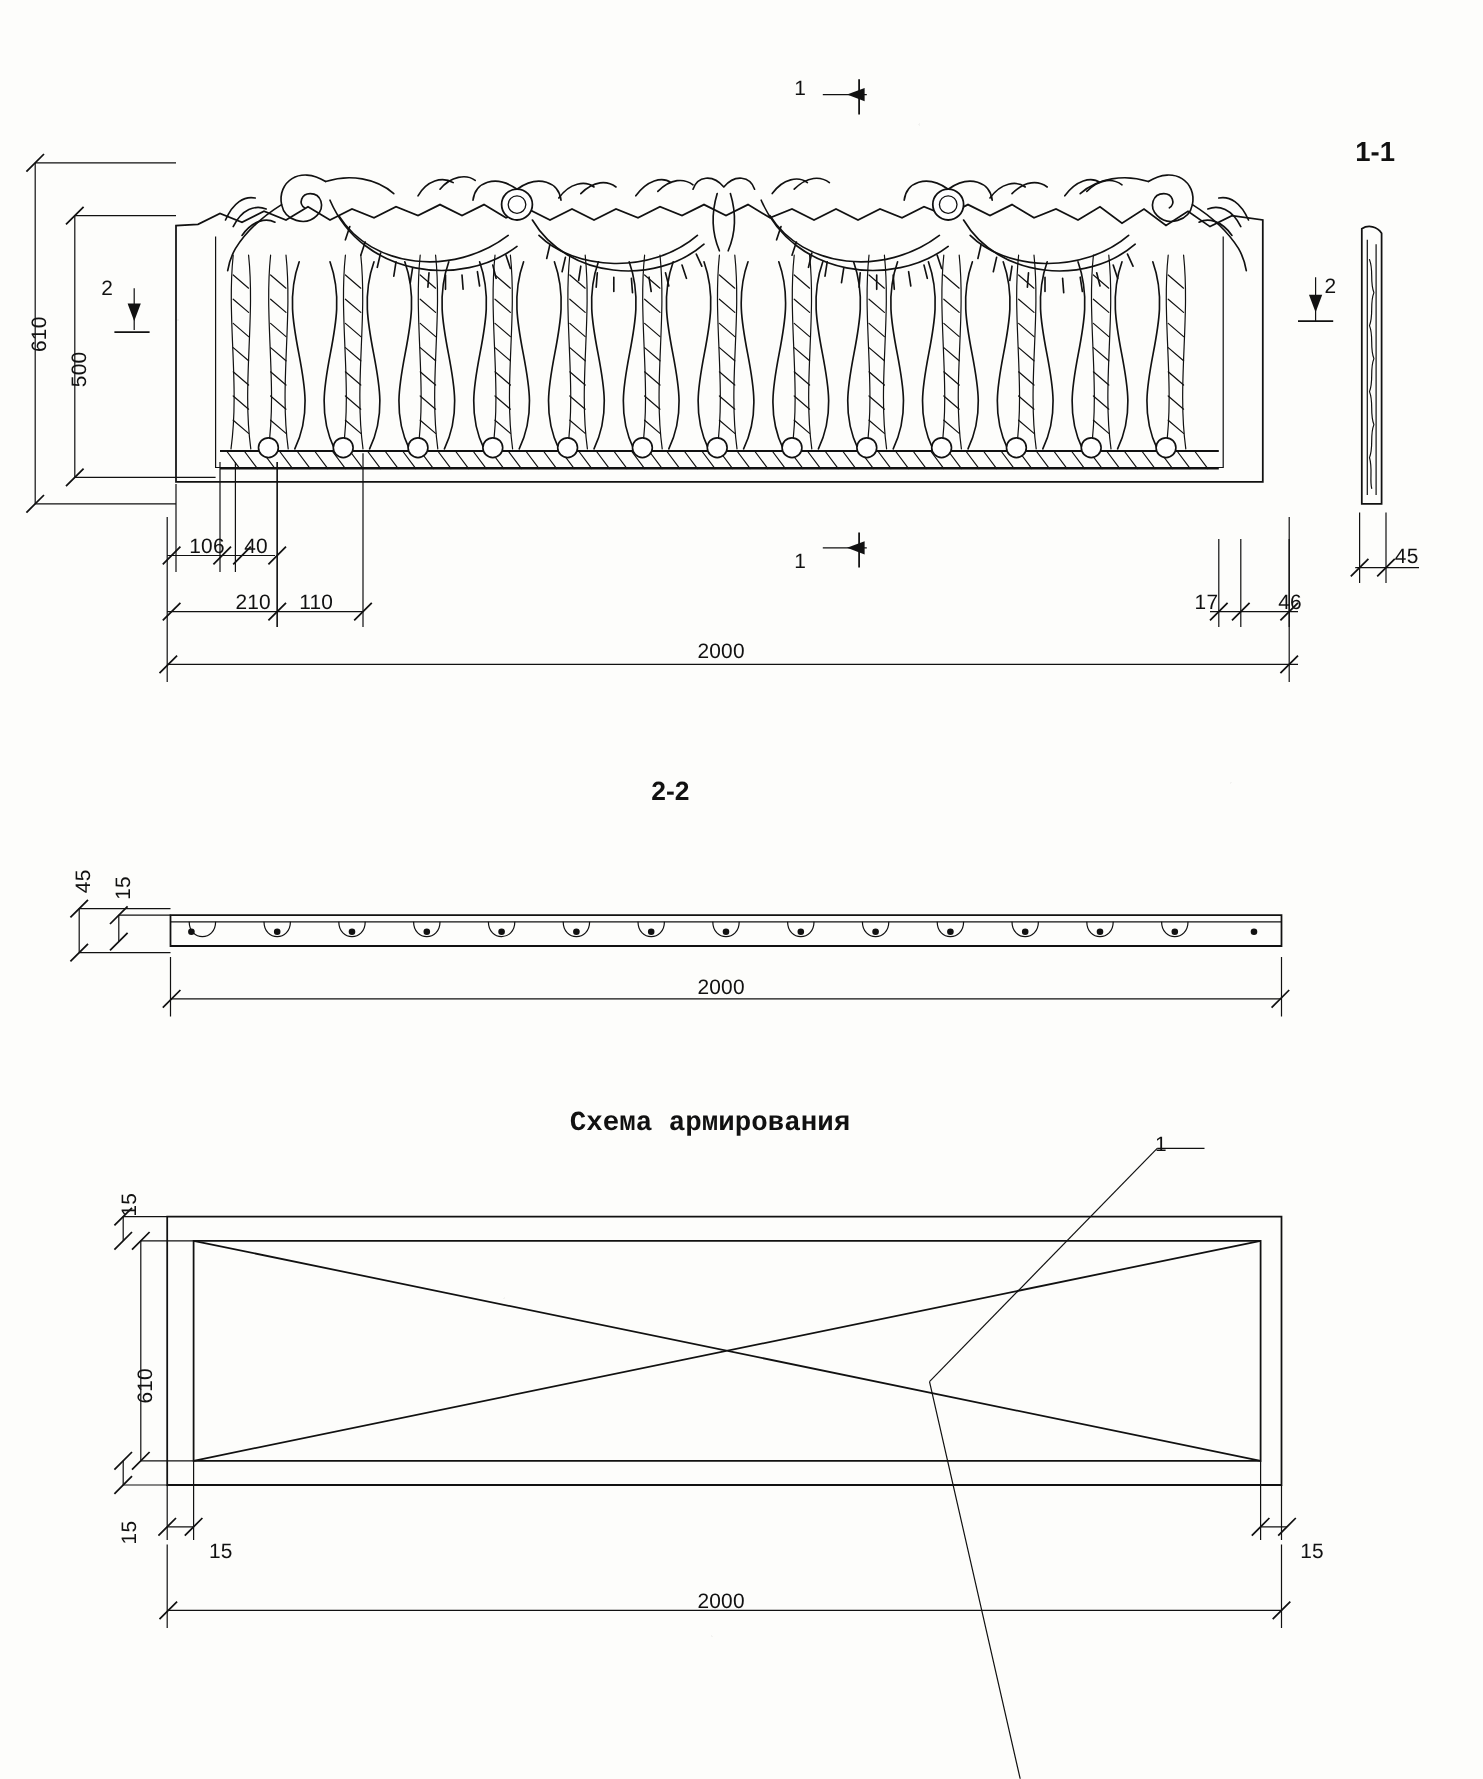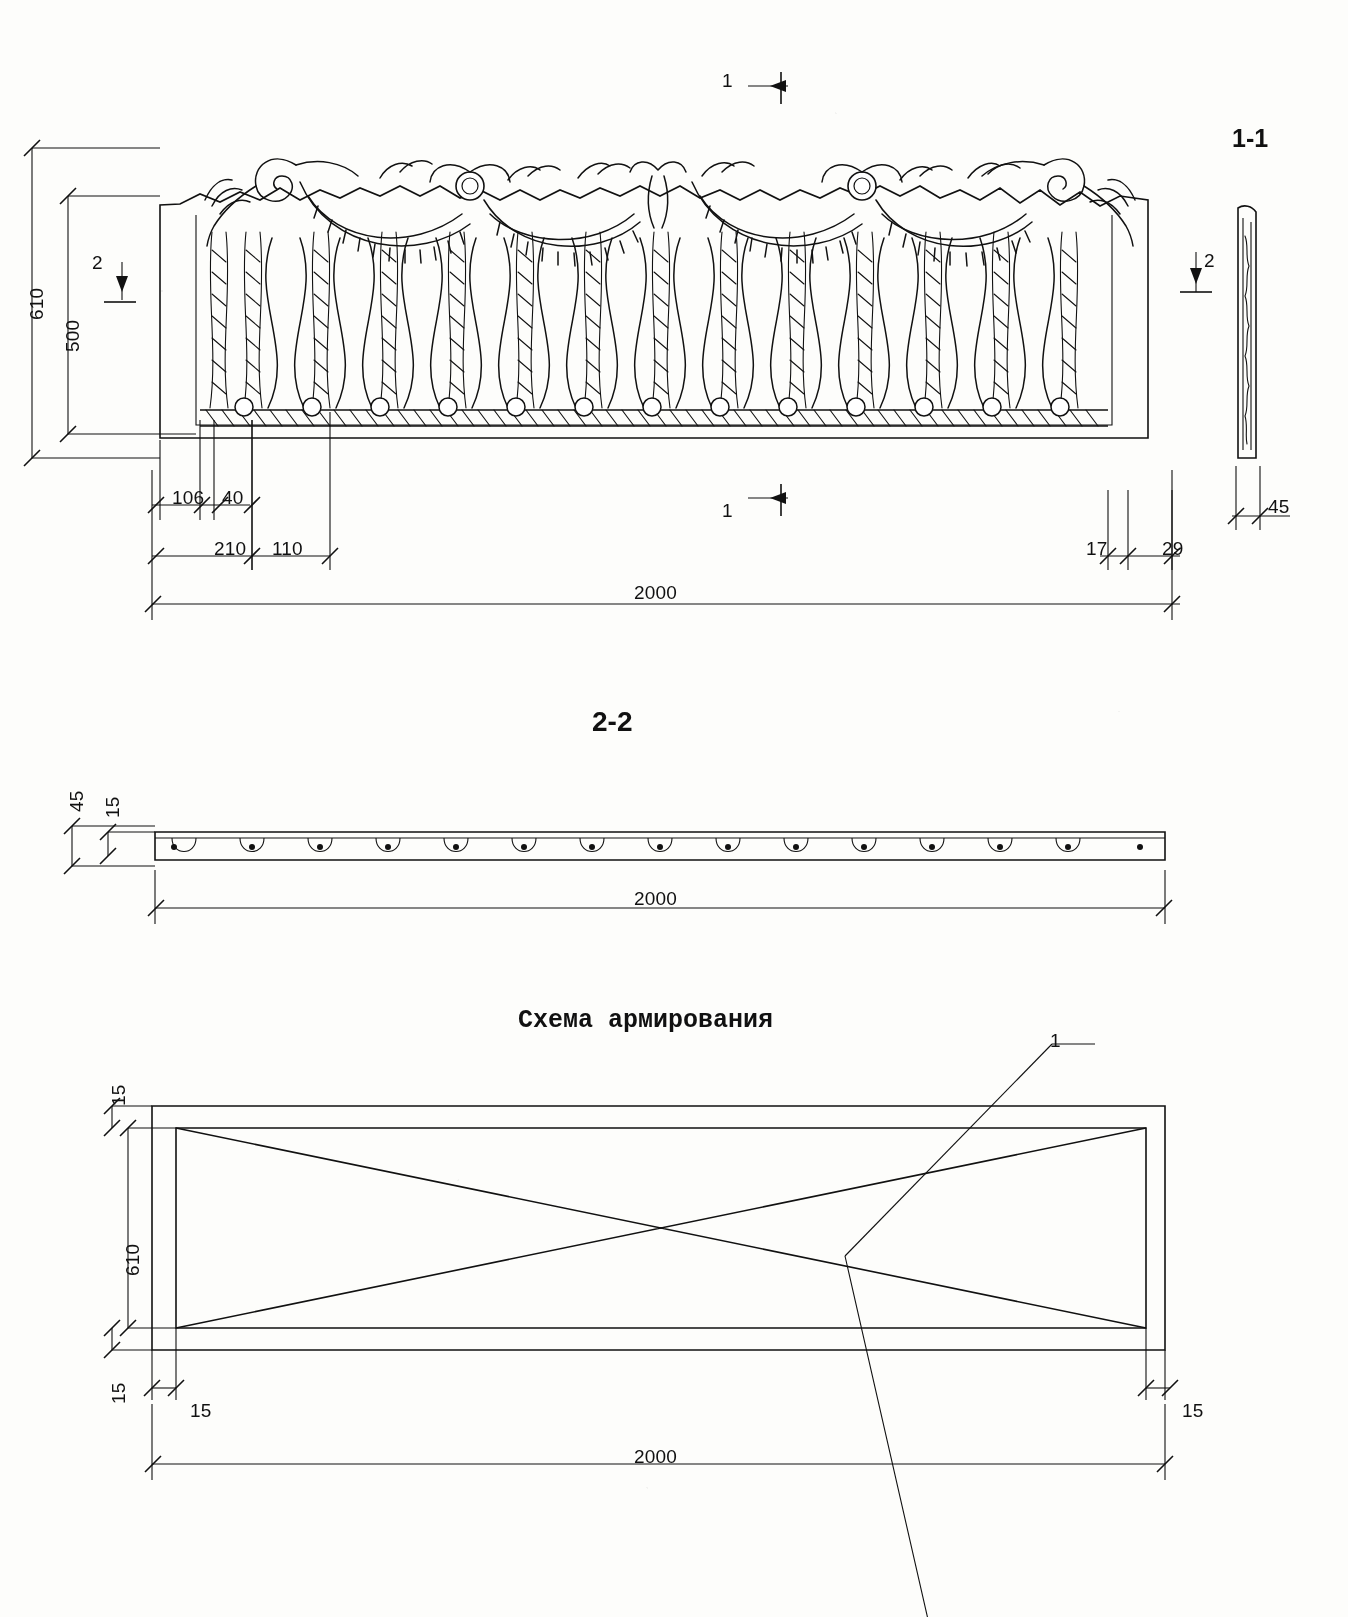--- a/index.html
+++ b/index.html
@@ -29,21 +29,21 @@
     white-space:nowrap;
     color:#111;
   }
   .lbl.vert{transform-origin:0 0;transform:rotate(-90deg);}
   .title{
     position:absolute;
     font-size:25px;
     font-weight:700;
     white-space:nowrap;
   }
-  .title.sec{font-size:28px;}
+  .title.sec{font-size:24px;}
   svg{position:absolute;left:0;top:0;overflow:visible;}
   .ln{stroke:#111;stroke-width:1.6;fill:none;}
   .ln-thin{stroke:#111;stroke-width:1.1;fill:none;}
   .ln-orn{stroke:#111;stroke-width:1.5;fill:none;stroke-linecap:round;}
   .ln-orn2{stroke:#111;stroke-width:1.1;fill:none;stroke-linecap:round;}
   .dimln{stroke:#111;stroke-width:1.1;fill:none;}
   .tick{stroke:#111;stroke-width:1.6;}
   .dot{fill:#111;}
   .hollow{fill:#fff;stroke:#111;stroke-width:1.5;}
 </style>
@@ -280,21 +280,21 @@
     <path class="dimln" d="M1236,466 L1236,530 M1260,466 L1260,530"></path>
   </svg>
 
   <div class="lbl vert" style="left:26px;top:320px;">610</div>
   <div class="lbl vert" style="left:62px;top:352px;">500</div>
   <div class="lbl" style="left:160px;top:487px;padding-left:12px;">106</div>
   <div class="lbl" style="left:222px;top:487px;">40</div>
   <div class="lbl" style="left:186px;top:538px;margin-left:28px;">210</div>
   <div class="lbl" style="left:272px;top:538px;">110</div>
   <div class="lbl" style="left:1086px;top:538px;">17</div>
-  <div class="lbl" style="left:1162px;top:538px;">29</div>
+  <div class="lbl" style="left:1162px;top:538px;">46</div>
   <div class="lbl" style="left:634px;top:582px;">2000</div>
   <div class="lbl" style="left:1268px;top:496px;">45</div>
 
   <div class="lbl" style="left:722px;top:70px;">1</div>
   <div class="lbl" style="left:722px;top:500px;">1</div>
   <div class="lbl" style="left:92px;top:252px;">2</div>
   <div class="lbl" style="left:1204px;top:250px;">2</div>
 
   <div class="title" style="left:1232px;top:124px;">1-1</div>
 

